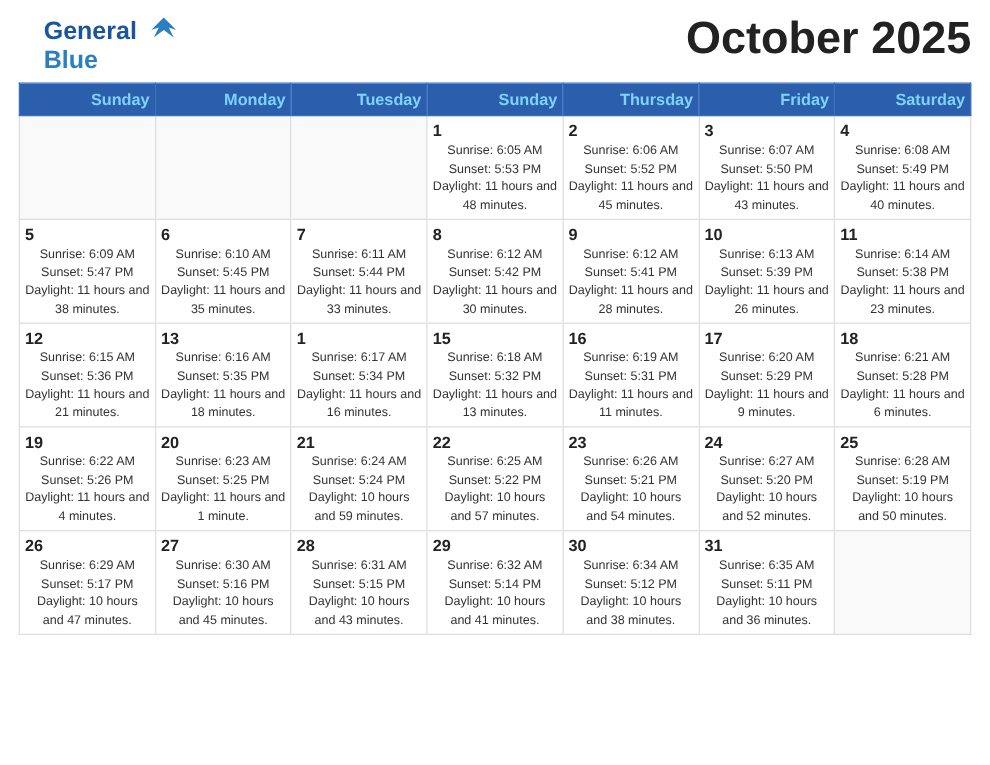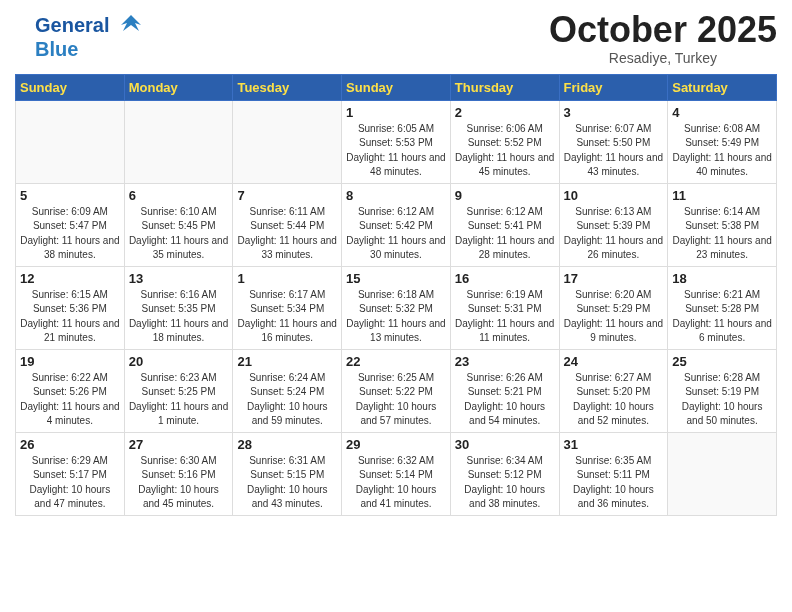--- a/index.html
+++ b/index.html
@@ -46,25 +46,25 @@
     .location {
       font-size: 14px;
       color: #555;
     }
     .calendar {
       width: 100%;
       border-collapse: collapse;
     }
     .calendar th {
       background: #2b5fac;
-      color: #fde047;
+      color: #7dd3fc;
       font-size: 13px;
       font-weight: bold;
       padding: 5px 4px;
-      text-align: left;
+      text-align: right;
       border: 1px solid #3a6fc4;
     }
     .calendar td {
       width: calc(100%/7);
       vertical-align: top;
       border: 1px solid #ddd;
       padding: 4px 4px 3px 4px;
       font-size: 10.5px;
       color: #333;
       height: 82px;
@@ -101,21 +101,20 @@
               <polygon points="14,4 24,14 18,12 22,20 14,14 6,20 10,12 4,14" fill="#2b7fc1"></polygon>
             </svg>
           </div>
           <div></div>
         </div>
         <div style="font-size:20px;font-weight:bold;color:#2b7fc1;line-height:1;">Blue</div>
       </div>
     </div>
     <div class="title-block">
       <div class="month-title">October 2025</div>
-      <div class="location">Resadiye, Turkey</div>
     </div>
   </div>
 
   <table class="calendar">
     <thead>
       <tr>
       <th>Sunday</th>
           <th>Monday</th>
           <th>Tuesday</th>
           <th>Sunday</th>

